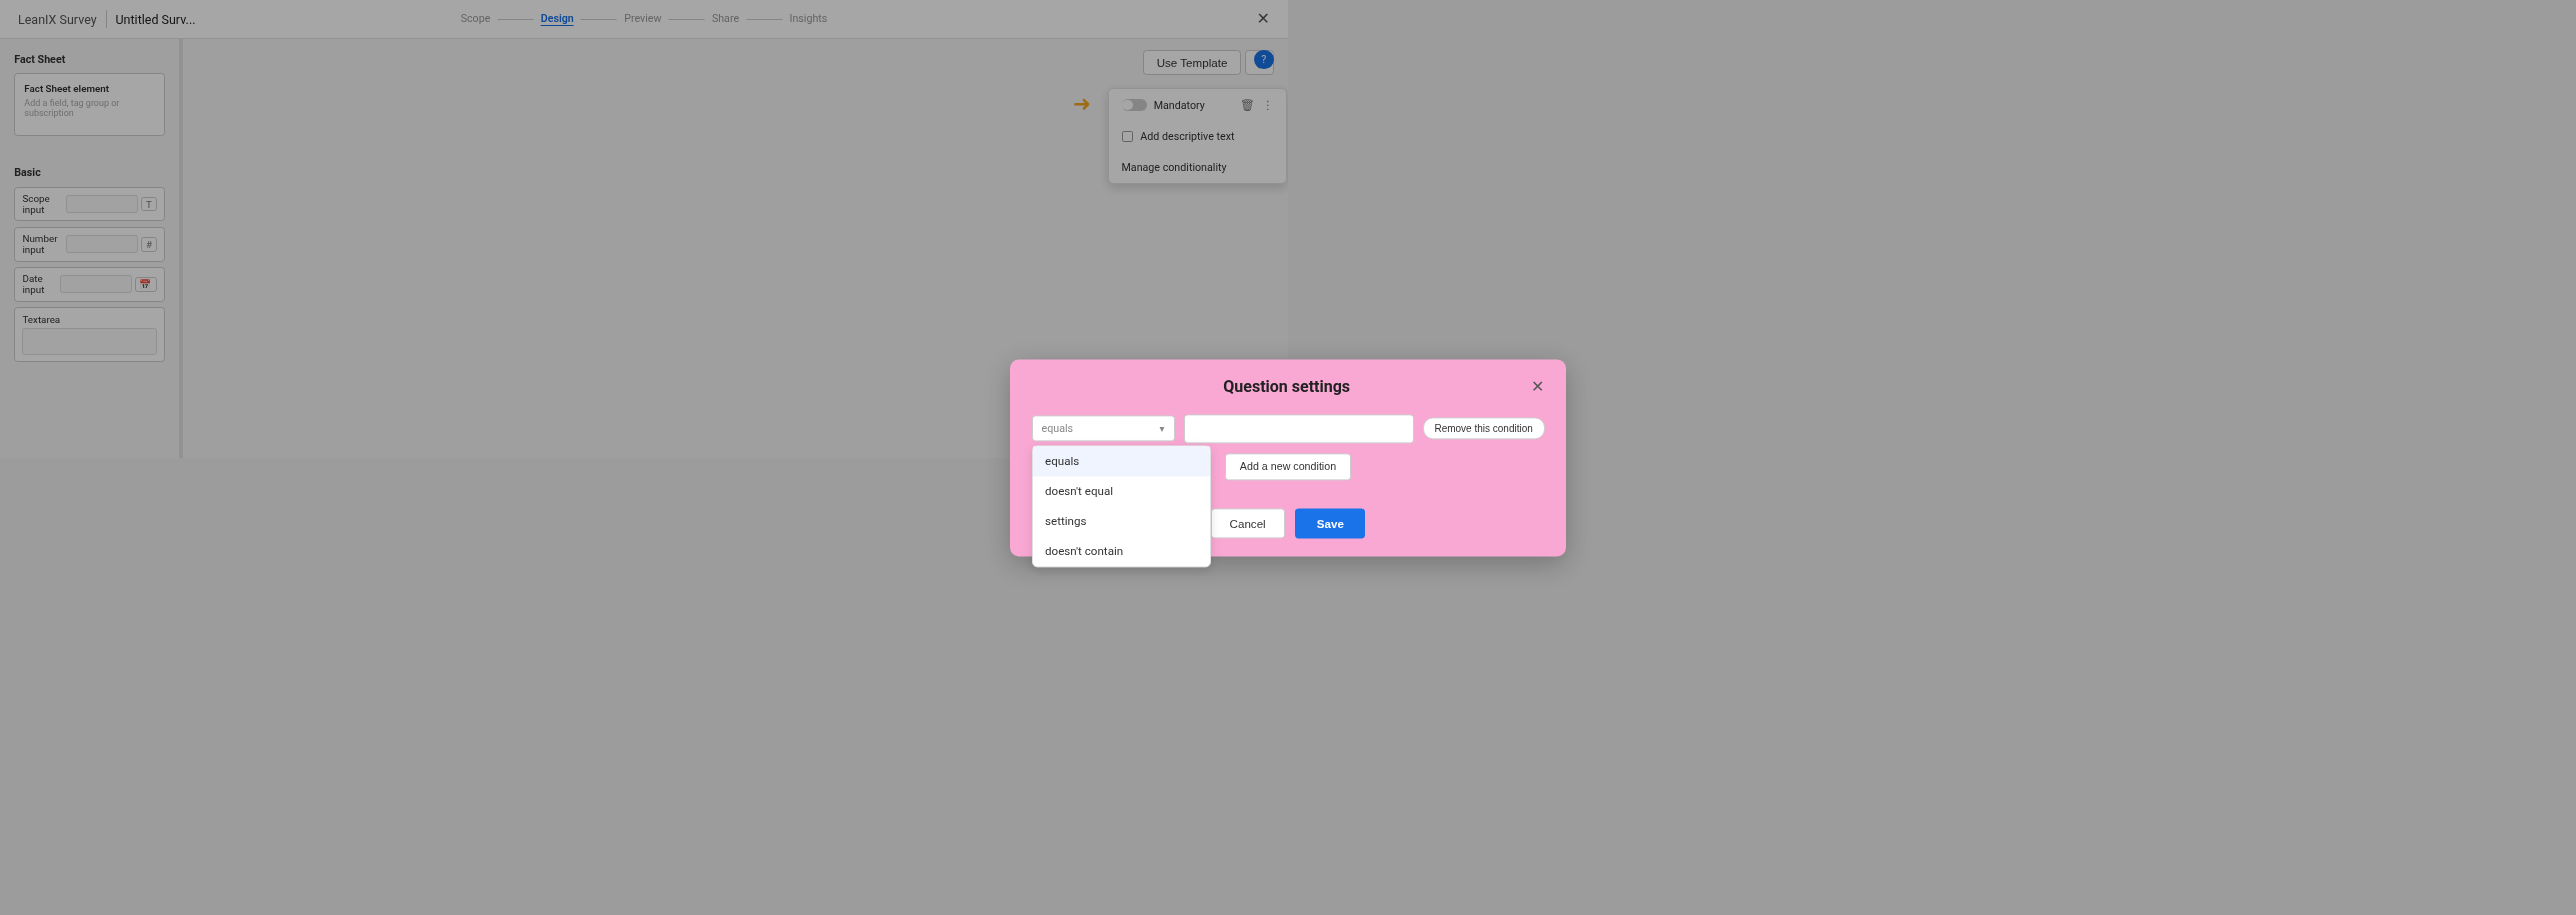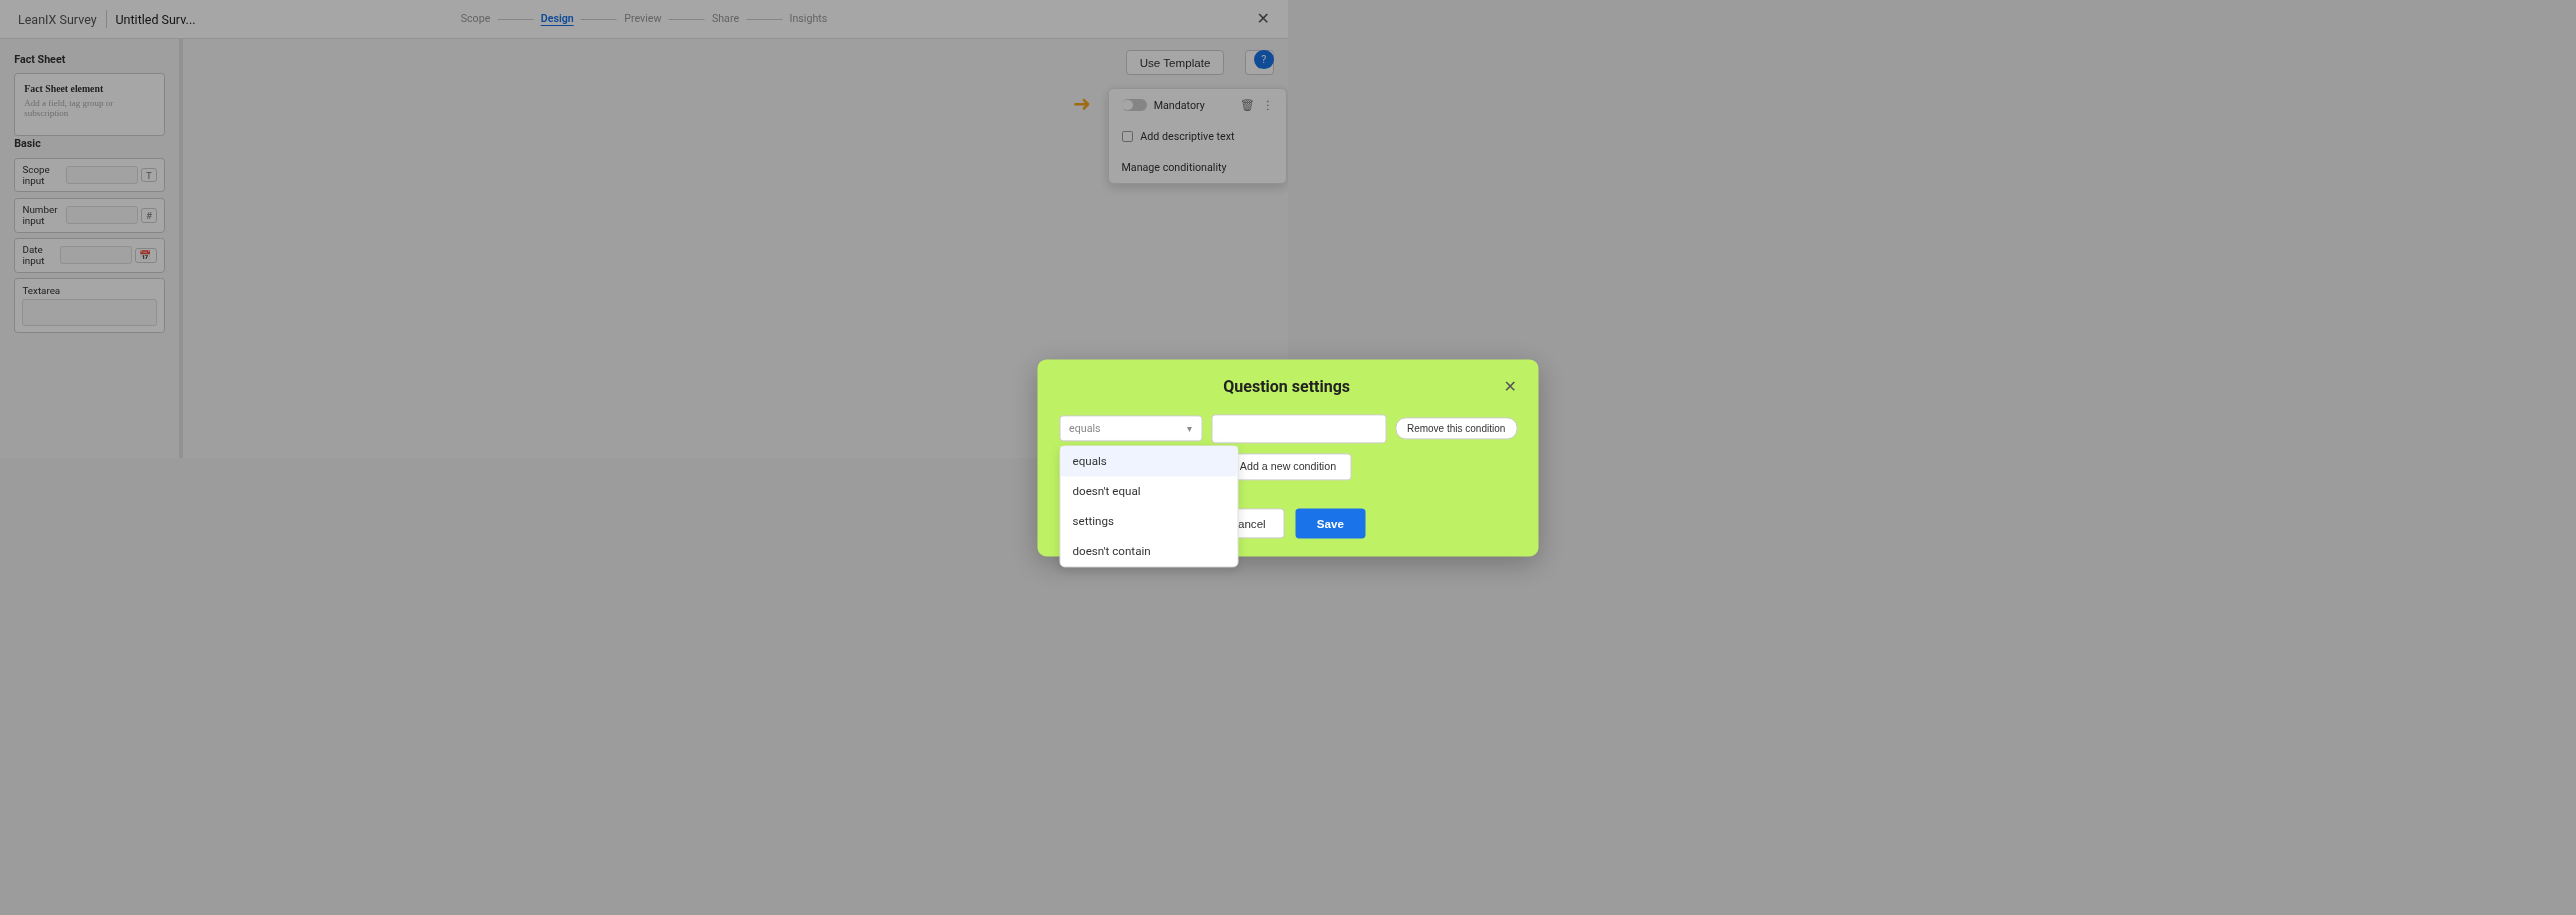--- a/index.html
+++ b/index.html
@@ -102,23 +102,22 @@
       font-size: 10.7px;
       font-weight: 700;
       color: #333;
       margin-bottom: 7.2px;
     }
     .sidebar-fact-sheet-box {
       border: 0.9px solid #ccc;
       border-radius: 3.6px;
       background: #fff;
       padding: 9px;
-      margin-bottom: 1px;
+      margin-bottom: 30px;
       min-height: 63px;
-      font-family: Liberation Serif, serif;
     }
     .sidebar-fact-sheet-label {
       font-size: 9.8px;
       font-weight: 600;
       color: #333;
       margin-bottom: 3.6px;
     }
     .sidebar-fact-sheet-sub {
       font-size: 9px;
       color: #aaa;
@@ -182,21 +181,21 @@
       flex: 1;
       padding: 10.7px 14.3px;
       position: relative;
     }
 
     
     .use-template-area {
       display: flex;
       justify-content: flex-end;
       align-items: center;
-      gap: 21px;
+      gap: 4px;
       margin-bottom: 6px;
     }
     .use-template-btn {
       border: 0.9px solid #ccc;
       border-radius: 3.6px;
       background: #fff;
       padding: 5.4px 12.5px;
       font-size: 11.6px;
       cursor: pointer;
       color: #333;
@@ -300,25 +299,25 @@
       background: rgba(0,0,0,0.35);
       z-index: 10;
     }
 
     
     .modal {
       position: fixed;
       top: 50%;
       left: 50%;
       transform: translate(-50%, -50%);
-      background: #bef264;
+      background: #f9a8d4;
       border-radius: 9px;
       box-shadow: 0 7.2px 29px rgba(0,0,0,0.25);
       z-index: 20;
-      width: 501px;
+      width: 556px;
       padding: 0;
     }
     .modal-header {
       display: flex;
       align-items: center;
       justify-content: space-between;
       padding: 18px 21.5px 0;
     }
     .modal-title {
       font-size: 16px;

